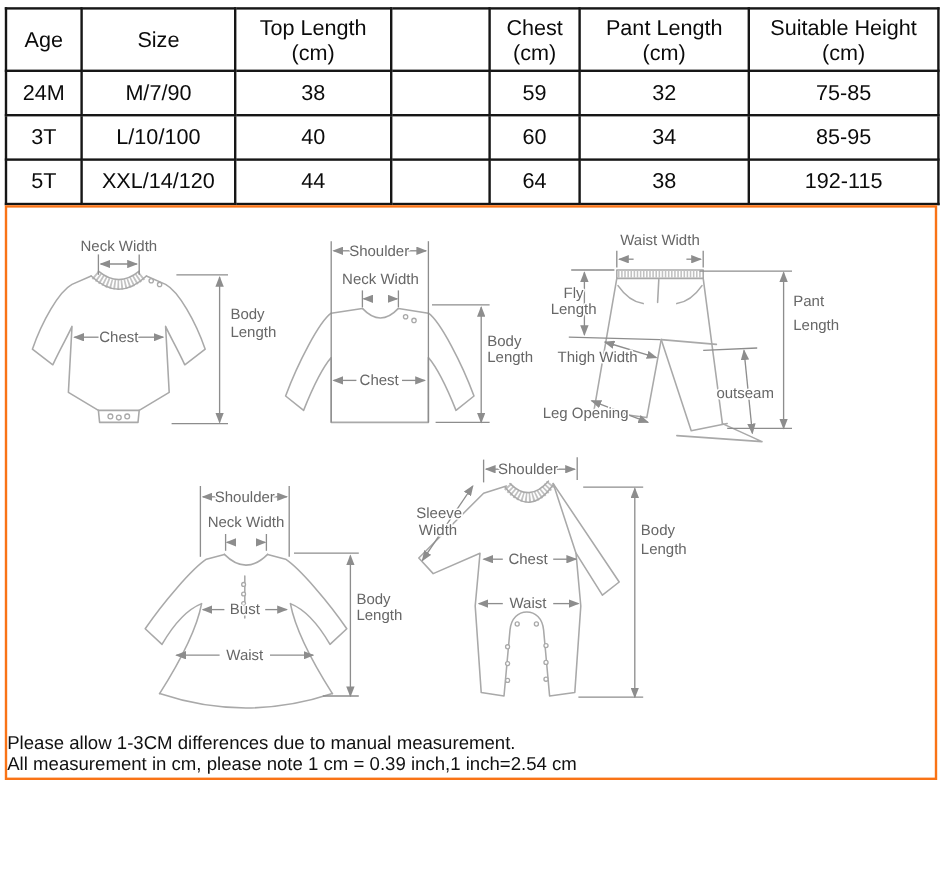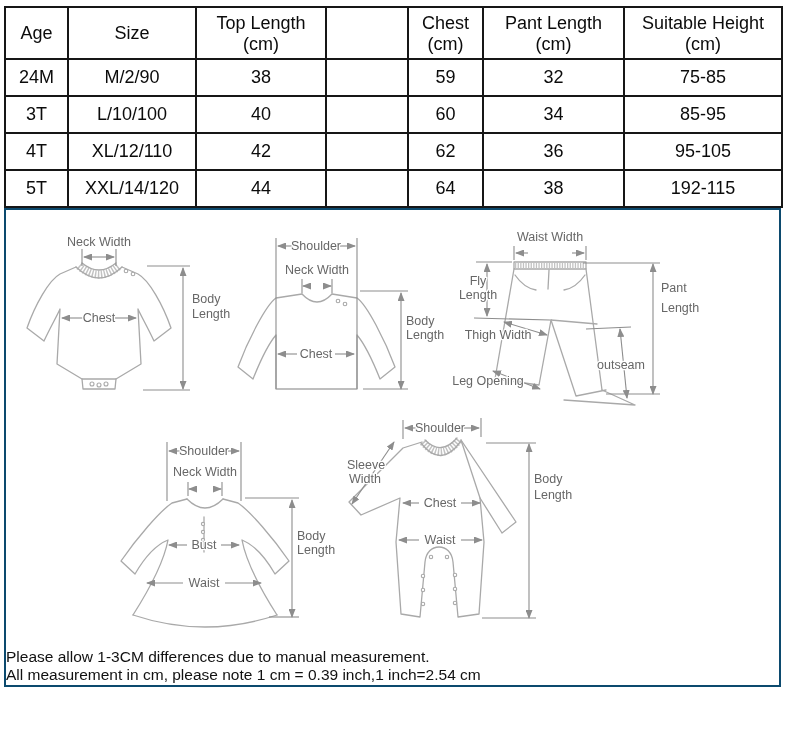--- a/index.html
+++ b/index.html
@@ -4,21 +4,21 @@
 <style>
   html,body { margin:0; padding:0; background:#ffffff; }
   .canvas { position:relative; width:785px; height:740px; background:#fff; overflow:hidden;
             font-family:"Liberation Sans", sans-serif; }
   table.size { border-collapse:collapse; table-layout:fixed; width:777px; margin:6px 0 0 4px; }
   table.size th, table.size td { border:2px solid #161616; text-align:center; vertical-align:middle;
             font-weight:400; padding:0; color:#0b0b0b; font-size:18px; }
   table.size thead tr { height:52px; }
   table.size tbody tr { height:37px; }
   th .l1 { line-height:22px; } th .l2 { line-height:20px; }
-  .dbox { position:relative; width:773px; height:475px; margin-left:4px; border:2px solid #0c4a6e; background:#fff; }
+  .dbox { position:relative; width:773px; height:475px; margin-left:4px; border:2px solid #f97316; background:#fff; }
   svg.d { position:absolute; overflow:visible; }
   .g   { stroke:#a9a9a9; stroke-width:1.3; fill:none; stroke-linejoin:round; stroke-linecap:round; }
   .m   { stroke:#8d8d8d; stroke-width:1.1; fill:none; }
   .rib { stroke:#c2c2c2; stroke-width:8; fill:none; stroke-dasharray:1.5 1.5; }
   .rib2{ stroke-width:6; stroke-dasharray:1.3 1.3; }
   svg.d text { font-family:"Liberation Sans", sans-serif; font-size:12.5px; fill:#676767;
             stroke:#ffffff; stroke-width:2.5px; stroke-linejoin:round; paint-order:stroke; }
   .mid { text-anchor:middle; }
   .dot { fill:#ffffff; stroke:#a9a9a9; stroke-width:1.1; }
   .footer { position:absolute; left:0; right:0; bottom:2px; text-align:left;
@@ -75,44 +75,35 @@
           </th>
         <th>
             <div class="l1">Suitable Height</div>
             <div class="l2">(cm)</div>
           </th>
       </tr>
     </thead>
     <tbody>
       <tr>
         <td>24M</td>
-          <td>M/2/90</td>
+          <td>M/7/90</td>
           <td>38</td>
           <td></td>
           <td>59</td>
           <td>32</td>
           <td>75-85</td>
       </tr>
       <tr>
         <td>3T</td>
           <td>L/10/100</td>
           <td>40</td>
           <td></td>
           <td>60</td>
           <td>34</td>
           <td>85-95</td>
-      </tr>
-      <tr>
-        <td>4T</td>
-          <td>XL/12/110</td>
-          <td>42</td>
-          <td></td>
-          <td>62</td>
-          <td>36</td>
-          <td>95-105</td>
       </tr>
       <tr>
         <td>5T</td>
           <td>XXL/14/120</td>
           <td>44</td>
           <td></td>
           <td>64</td>
           <td>38</td>
           <td>192-115</td>
       </tr>

